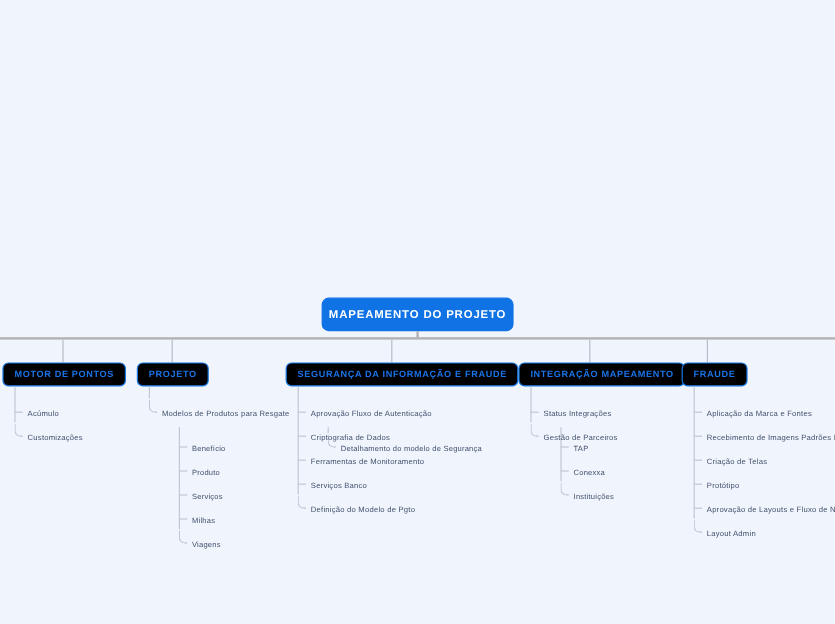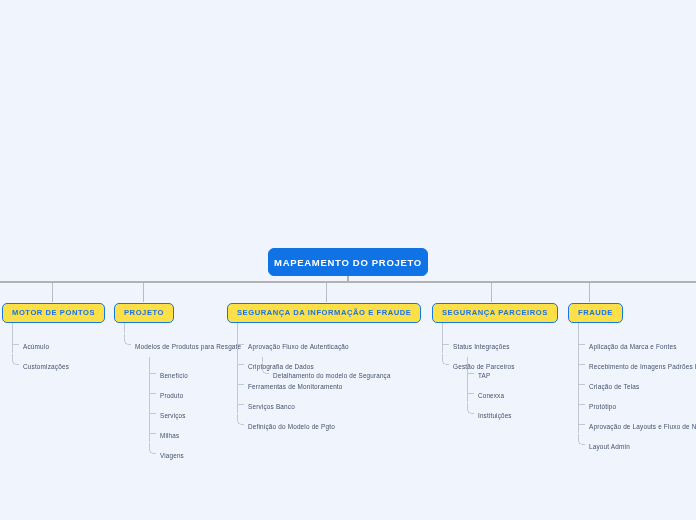--- a/index.html
+++ b/index.html
@@ -73,21 +73,21 @@
     position: absolute;
     top: 301px;
   }
   .branch-head {
     display: inline-flex;
     align-items: center;
     justify-content: center;
     box-sizing: border-box;
     height: 20px;
     padding: 0 9px;
-    background: #fde047;
+    background: #000000;
     border: 1.6px solid #1577e0;
     border-radius: 5px;
     color: #1a73e8;
     font-size: 7.6px;
     font-weight: bold;
     letter-spacing: 0.55px;
     white-space: nowrap;
   }
 
   
@@ -161,21 +161,21 @@
     color: #41506b;
     letter-spacing: 0.18px;
   }
   .leaf-label.sub {
     font-size: 6.3px;
   }
 
   
   #branch-motor      { left: 2px; }
   #branch-resgate    { left: 114px; }
-  #branch-seguranca  { left: 227px; }
+  #branch-seguranca  { left: 238px; }
   #branch-integracao { left: 432px; }
   #branch-guide      { left: 568px; }
 
   #drop-motor      { left: 52px; }
   #drop-resgate    { left: 143px; }
   #drop-seguranca  { left: 326px; }
   #drop-integracao { left: 491px; }
   #drop-guide      { left: 589px; }
 </style>
 </head>
@@ -252,21 +252,21 @@
       <li>
         <span class="leaf-label">Serviços Banco</span>
       </li>
       <li class="last">
         <span class="leaf-label">Definição do Modelo de Pgto</span>
       </li>
     </ul>
   </div>
 
   <div class="branch" id="branch-integracao">
-    <div class="branch-head">SEGURANÇA PARCEIROS</div>
+    <div class="branch-head">INTEGRAÇÃO MAPEAMENTO</div>
     <ul class="tree level1">
       <li class="has-child">
         <span class="leaf-label">Status Integrações</span>
         <ul class="tree level2">
           <li>
             <span class="leaf-label sub">TAP</span>
           </li>
           <li>
             <span class="leaf-label sub">Conexxa</span>
           </li>

